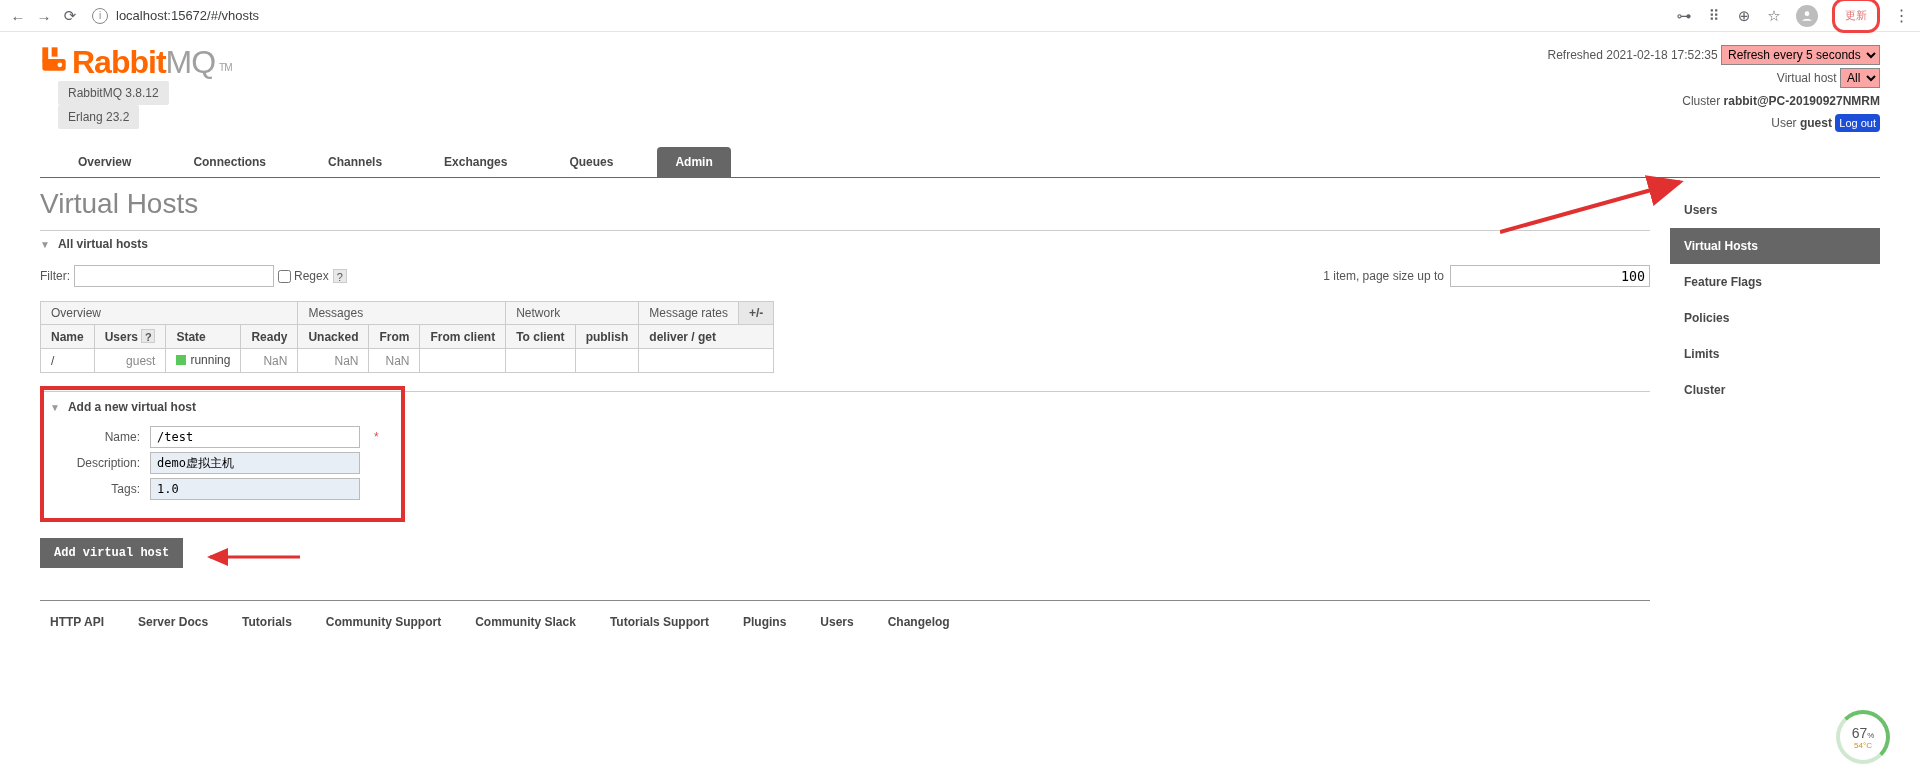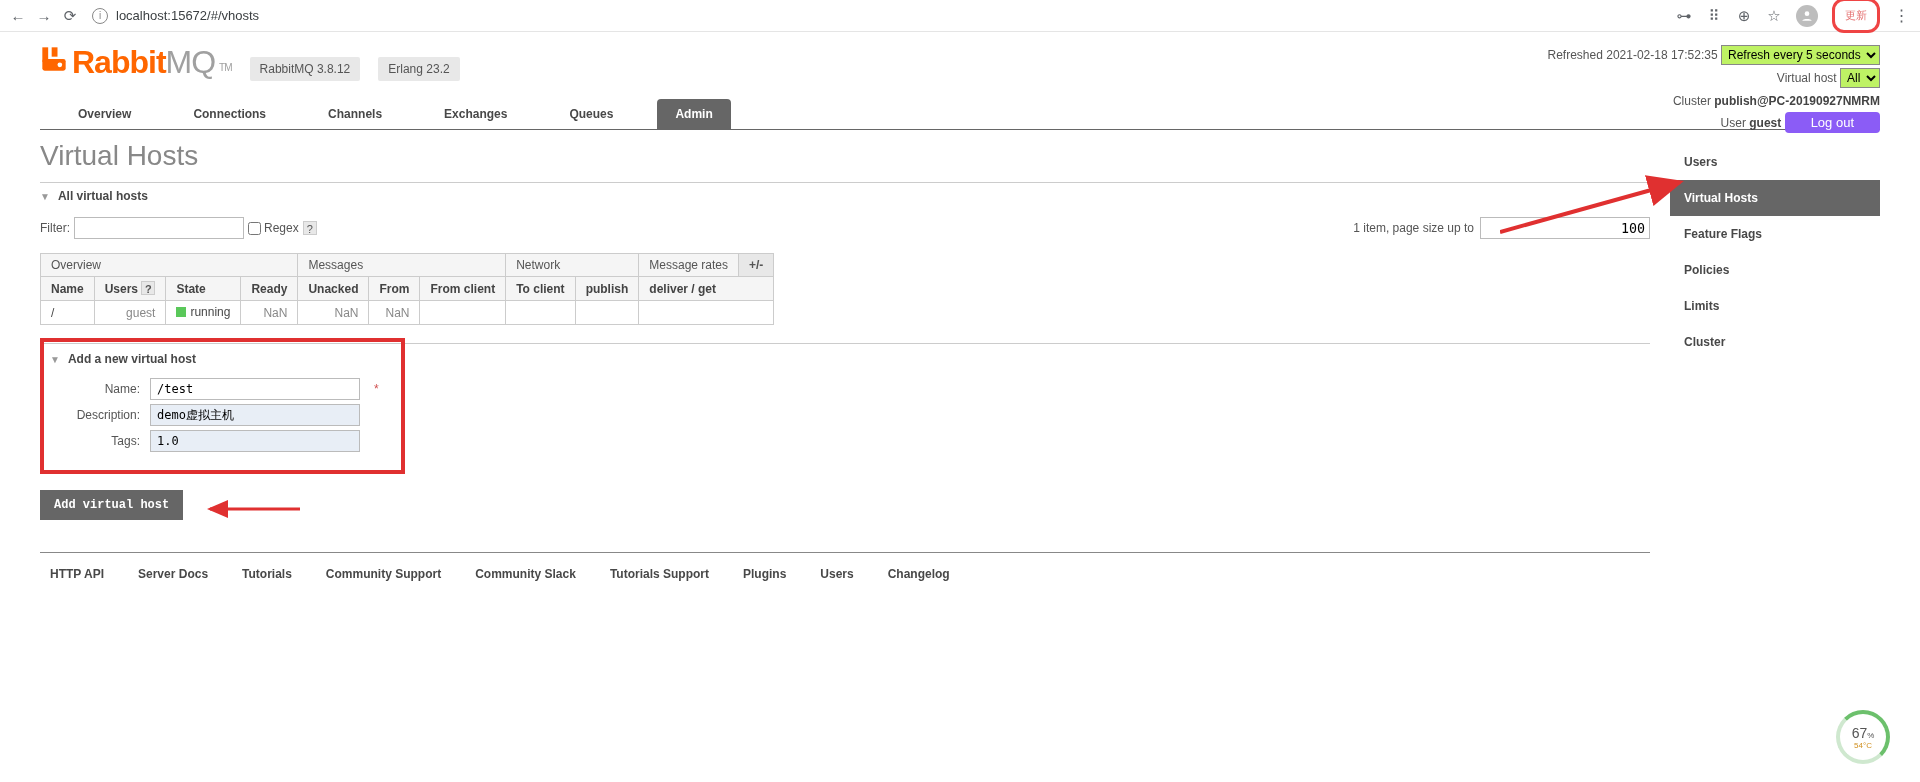--- a/index.html
+++ b/index.html
@@ -21,41 +21,41 @@
   
   .header-row { position:relative; }
   .logo { font-family: "Segoe UI",Verdana,sans-serif; font-size:32px; font-weight:400; letter-spacing:-1px; display:flex; align-items:baseline; gap:0; }
   .logo-icon { width:28px; height:28px; margin-right:4px; }
   .logo-rabbit { color:#ff6600; font-weight:700; }
   .logo-mq { color:#a0a0a0; font-weight:400; }
   .logo-tm { color:#a0a0a0; font-size:10px; margin-left:4px; position:relative; top:-2px; }
   .ver-badge { display:inline-block; background:#e8e8e8; color:#555; padding:5px 10px; font-size:12px; margin-left:18px; vertical-align:middle; border-radius:2px; }
 
   .top-status { position:absolute; right:0; top:0; text-align:right; font-size:12px; line-height:1.9; color:#555; }
-  .top-status select { font-size:12px; padding:1px 2px; border:1px solid #888; background:#bef264; }
+  .top-status select { font-size:12px; padding:1px 2px; border:1px solid #888; background:#fca5a5; }
   .top-status .bold { font-weight:700; color:#444; }
-  .btn-pill { background:#8b5cf6; color:#fff; border:none; padding:3px 26px; border-radius:4px; font-size:13px; cursor:pointer; }
+  .btn-pill { background:#1d4ed8; color:#fff; border:none; padding:3px 4px; border-radius:4px; font-size:11px; cursor:pointer; }
 
   
   .tabs { margin-top:18px; border-bottom:1px solid #666; display:flex; gap:26px; padding-left:20px; }
   .tabs .tab { padding:8px 18px; font-weight:700; color:#484848; cursor:pointer; }
   .tabs .tab.active { background:#666; color:#fff; border-radius:4px 4px 0 0; }
 
   
   .body-cols { display:flex; gap:0; margin-top:10px; }
   .main-col { flex:1 1 auto; min-width:0; padding-right:20px; }
   .side-col { flex:0 0 210px; margin-top:4px; }
 
   h1.page-title { font-size:28px; font-weight:400; color:#888; margin-bottom:10px; }
 
   .section-bar { border-top:1px solid #ccc; padding:6px 0; display:flex; align-items:center; gap:8px; font-weight:700; color:#484848; font-size:12px; cursor:pointer; }
   .tri { color:#999; font-size:10px; }
 
   .filter-row { display:flex; align-items:center; gap:4px; font-size:12px; margin:8px 0 14px 0; color:#555; }
-  .filter-row input[type=text] { width:170px; height:22px; border:1px solid #bbb; padding:2px 4px; }
+  .filter-row input[type=text] { width:200px; height:22px; border:1px solid #bbb; padding:2px 4px; }
   .help-q { display:inline-block; width:14px; height:14px; background:#e8e8e8; color:#555; font-size:11px; text-align:center; line-height:14px; border:1px solid #ccc; cursor:pointer; }
   .pager-right { margin-left:auto; display:flex; align-items:center; gap:6px; }
   .pager-right input { width:54px; height:22px; border:1px solid #bbb; text-align:right; padding:2px 4px; font-family:monospace; }
 
   
   table.data { border-collapse:collapse; font-size:12px; }
   table.data th, table.data td { border:1px solid #ccc; padding:4px 10px; text-align:left; background:#fff; }
   table.data th { background:#f5f5f5; font-weight:400; color:#555; }
   table.data tr.sub th { font-weight:700; color:#444; }
   table.data td.num { text-align:right; color:#888; }
@@ -112,21 +112,21 @@
         </svg>
     </span>
     <span class="chrome-update">更新</span>
     <span class="chrome-ic chrome-dots">⋮</span>
   </div>
 </div>
 
 <div class="page">
 
   <div class="header-row">
-    <div style="display:flex; align-items:flex-end;">
+    <div style="display:flex; align-items:flex-start;flex-direction:column;">
       <span class="logo">
         <svg class="logo-icon" viewBox="0 0 24 24">
             <rect x="2" y="2" width="5" height="12" fill="#ff6600"></rect>
             <rect x="10" y="2" width="5" height="8" fill="#ff6600"></rect>
             <rect x="2" y="12" width="20" height="10" rx="2" fill="#ff6600"></rect>
             <circle cx="17" cy="17" r="2" fill="#fff"></circle>
           </svg>
         <span class="logo-rabbit">Rabbit</span>
           <span class="logo-mq">MQ</span>
         <span class="logo-tm">TM</span>
@@ -142,21 +142,21 @@
           <option>Refresh every 5 seconds</option>
         </select>
       </div>
       <div>
         <span>Virtual host</span>
         <select>
           <option>All</option>
         </select>
       </div>
       <div>
-        <span>Cluster </span><span class="bold">publish@PC-20190927NMRM</span>
+        <span>Cluster </span><span class="bold">rabbit@PC-20190927NMRM</span>
       </div>
       <div>
         <span>User </span><span class="bold">guest</span>
         <button class="btn-pill">Log out</button>
       </div>
     </div>
   </div>
 
   <div class="tabs">
     <span class="tab">Overview</span>

